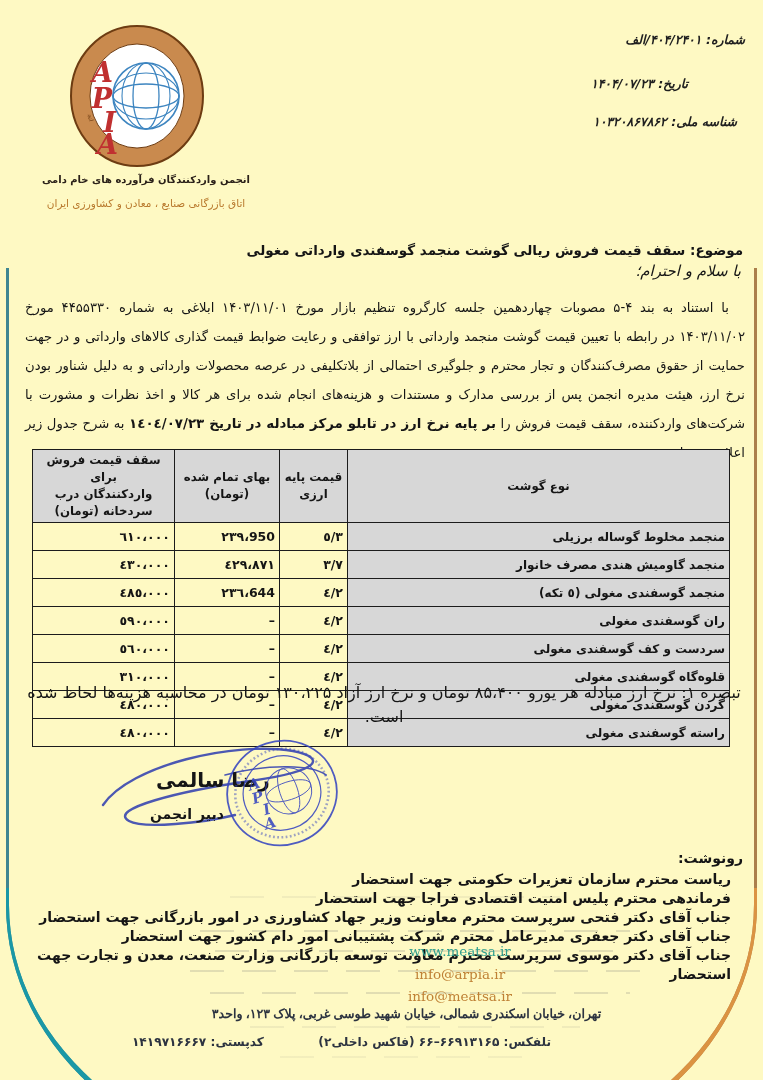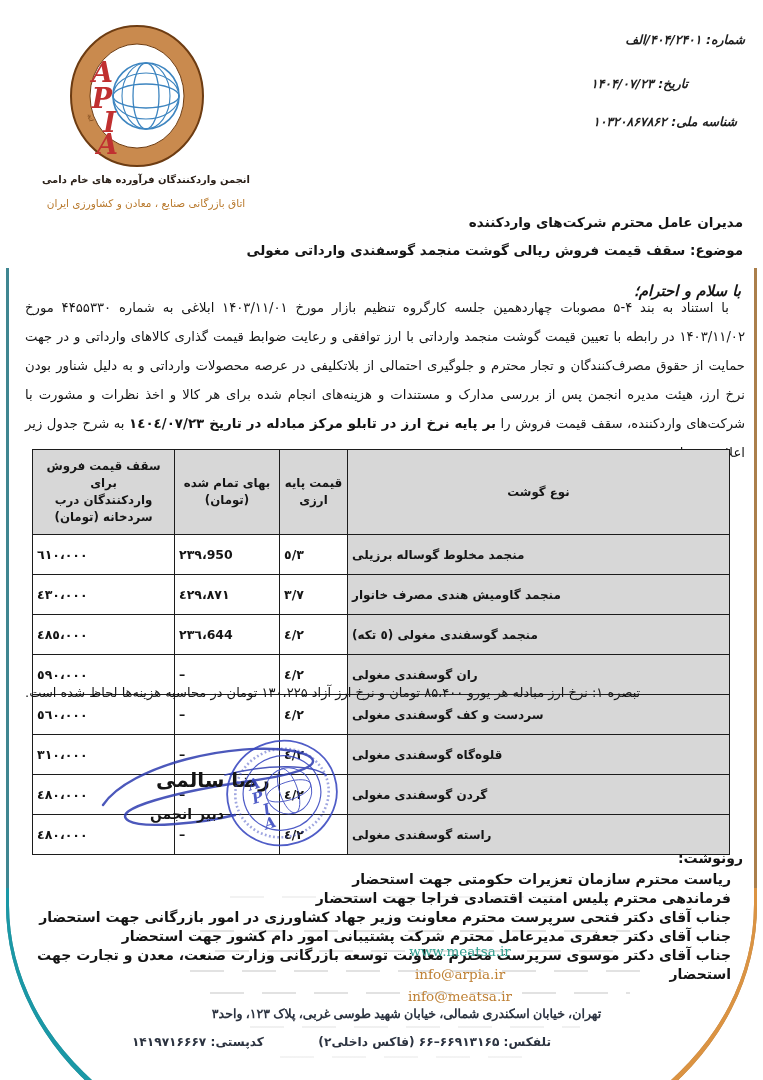--- a/index.html
+++ b/index.html
@@ -1,56 +1,56 @@
 <!DOCTYPE html>
 <html lang="fa"><head>
 <meta charset="utf-8">
 <style>
   html,body{margin:0;padding:0;background:#e8e8e8;}
   .page{
     position:relative; width:763px; height:1080px; margin:0 auto;
-    background:#ffffff; overflow:hidden; direction:rtl;
+    background:#fef9c3; overflow:hidden; direction:rtl;
     font-family:"DejaVu Sans", sans-serif; color:#151515;
   }
   
   .arc{position:absolute; top:268px; width:360px; height:900px; pointer-events:none;}
   .arc.left{left:6px;  border-left:3px solid #3f8691;  border-bottom:7px solid #3f8691;  border-bottom-left-radius:330px 270px;}
   .arc.right{right:6px; border-right:3px solid #ab7f4b; border-bottom:7px solid #ab7f4b; border-bottom-right-radius:330px 270px;}
   .arc.left.bright{border-color:#1a98a6; clip-path:inset(620px 0 0 0);}
   .arc.right.bright{border-color:#db9342; clip-path:inset(620px 0 0 0);}
   
   .dash{position:absolute; height:2px; background:repeating-linear-gradient(90deg, rgba(110,110,110,.20) 0 34px, transparent 34px 52px);}
   
   .ref{position:absolute; font-size:12.5px; font-weight:bold; font-style:italic; white-space:nowrap; color:#202020;}
   
   .logo{position:absolute; left:68px; top:24px;}
   .orgname{position:absolute; left:8px; top:174px; width:276px; text-align:center; font-weight:bold; font-size:10px; color:#2b2119;}
   .orgsub{position:absolute; left:8px; top:197px; width:276px; text-align:center; font-size:10.5px; color:#b97a2e;}
   
   .recipient{position:absolute; right:20px; top:214px; font-weight:bold; font-size:13.5px;}
   .subject{position:absolute; right:20px; top:242px; font-weight:bold; font-size:13.5px;}
-  .salutation{position:absolute; right:22px; top:282px; font-weight:bold; font-style:italic; font-size:15px;}
+  .salutation{position:absolute; right:22px; top:262px; font-weight:normal; font-style:italic; font-size:15px;}
   
   .bodytext{
     position:absolute; right:18px; left:25px; top:293px;
     font-size:13.2px; line-height:29px; text-align:justify; text-indent:16px;
   }
   .bodytext b{font-size:13.4px;}
   
   table.price{
     position:absolute; right:33px; top:449px; width:697px;
     border-collapse:collapse; table-layout:fixed;
     font-weight:bold;
   }
-  table.price th, table.price td{border:1.4px solid #1c1c1c; padding:8px 4px;}
+  table.price th, table.price td{border:1.4px solid #1c1c1c; padding:2px 4px;}
   table.price th{background:#d7d7d7; font-size:11.8px; height:40px; white-space:pre-line; line-height:17px; font-weight:bold;}
-  table.price td{height:23px; text-align:left; font-size:12.5px;}
+  table.price td{height:23px; text-align:right; font-size:12.5px;}
   table.price td.c-type{background:#d7d7d7; font-size:12px;}
   
-  .notes{position:absolute; right:20px; left:25px; top:681px; font-size:13px; line-height:24px; text-align:left;}
+  .notes{position:absolute; right:20px; left:25px; top:681px; font-size:16px; line-height:24px; text-align:center;}
   
   .sig-name{position:absolute; left:138px; top:768px; font-weight:bold; font-size:20px;margin-left:18px;}
   .sig-role{position:absolute; left:150px; top:806px; font-weight:bold; font-size:14px;}
   .swoosh{position:absolute; left:85px; top:733px;}
   .stamp{position:absolute; left:222px; top:733px; transform:rotate(-18deg); opacity:.88;}
   
   .cc{position:absolute; right:20px; top:849px; font-size:14px; font-weight:bold; line-height:19px;}
   .cc ul{margin:2px 12px 0 0; padding:0; list-style:none;}
   
   .weblink{position:absolute; left:310px; width:300px; text-align:center; font-family:"DejaVu Serif", serif; font-size:13.5px;}
@@ -115,21 +115,20 @@
         <text x="45" y="58">A</text>
         <text x="44" y="84">P</text>
         <text x="48" y="108">I</text>
         <text x="50" y="130">A</text>
       </g>
     </svg>
   </div>
   <div class="orgname">انجمن واردکنندگان فرآورده های خام دامی</div>
   <div class="orgsub">اتاق بازرگانی صنایع ، معادن و کشاورزی ایران</div>
 
-  <div class="recipient">مدیران عامل محترم شرکت‌های واردکننده</div>
   <div class="subject">موضوع: سقف قیمت فروش ریالی گوشت منجمد گوسفندی وارداتی مغولی</div>
   <div class="salutation">با سلام و احترام؛</div>
 
   <div class="bodytext"><span>با استناد به بند </span><span dir="ltr">۵-۴</span><span> مصوبات چهاردهمین جلسه کارگروه تنظیم بازار مورخ ۱۴۰۳/۱۱/۰۱ ابلاغی به شماره ۴۴۵۵۳۳۰ مورخ ۱۴۰۳/۱۱/۰۲ در رابطه با تعیین قیمت گوشت منجمد وارداتی با ارز توافقی و رعایت ضوابط قیمت گذاری کالاهای وارداتی و در جهت حمایت از حقوق مصرف‌کنندگان و تجار محترم و جلوگیری احتمالی از بلاتکلیفی در عرصه محصولات وارداتی و به دلیل شناور بودن نرخ ارز، هیئت مدیره انجمن پس از بررسی مدارک و مستندات و هزینه‌های انجام شده برای هر کالا و اخذ نظرات و مشورت با شرکت‌های واردکننده، سقف قیمت فروش را </span><b>بر پایه نرخ ارز در تابلو مرکز مبادله در تاریخ ١٤٠٤/٠٧/٢٣</b><span> به شرح جدول زیر اعلام می‌نماید.</span></div>
 
   <table class="price" dir="rtl">
     <colgroup>
       <col style="width:382px">
         <col style="width:68px">
         <col style="width:105px">

